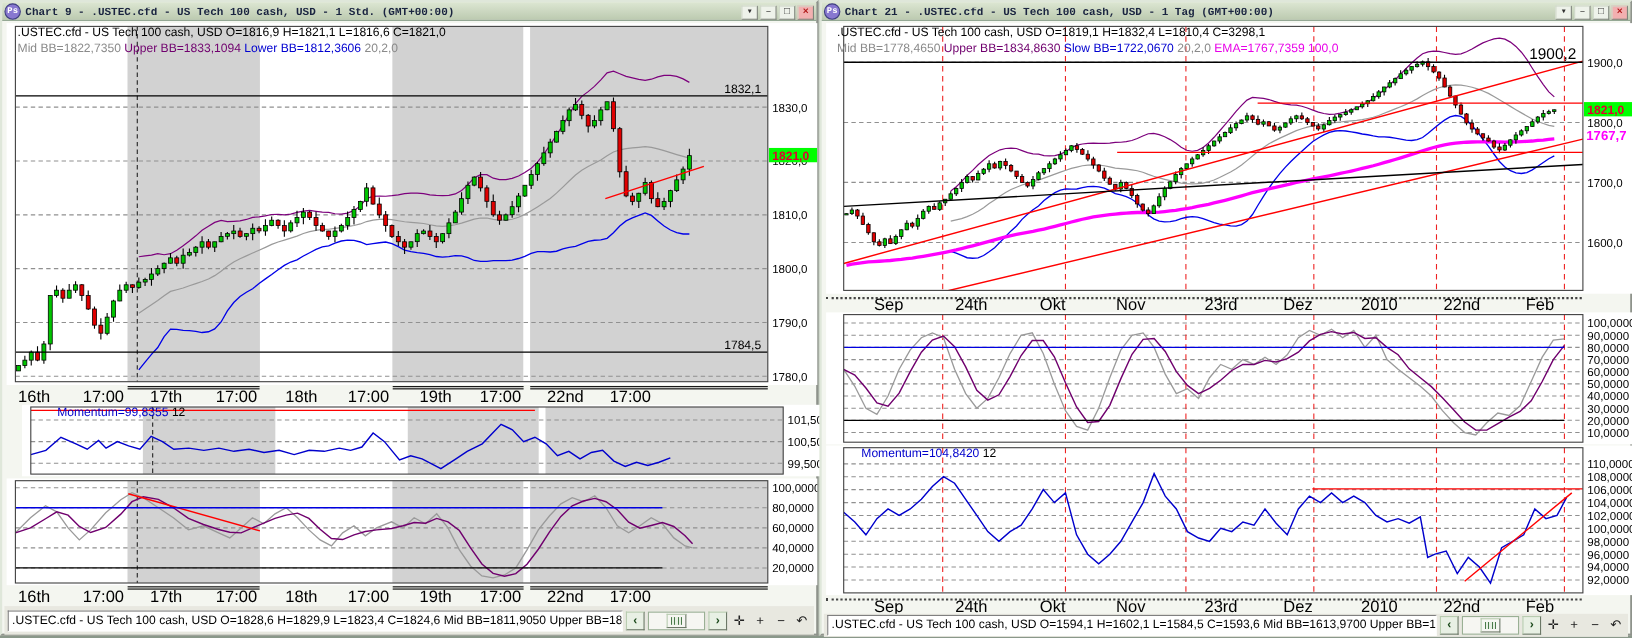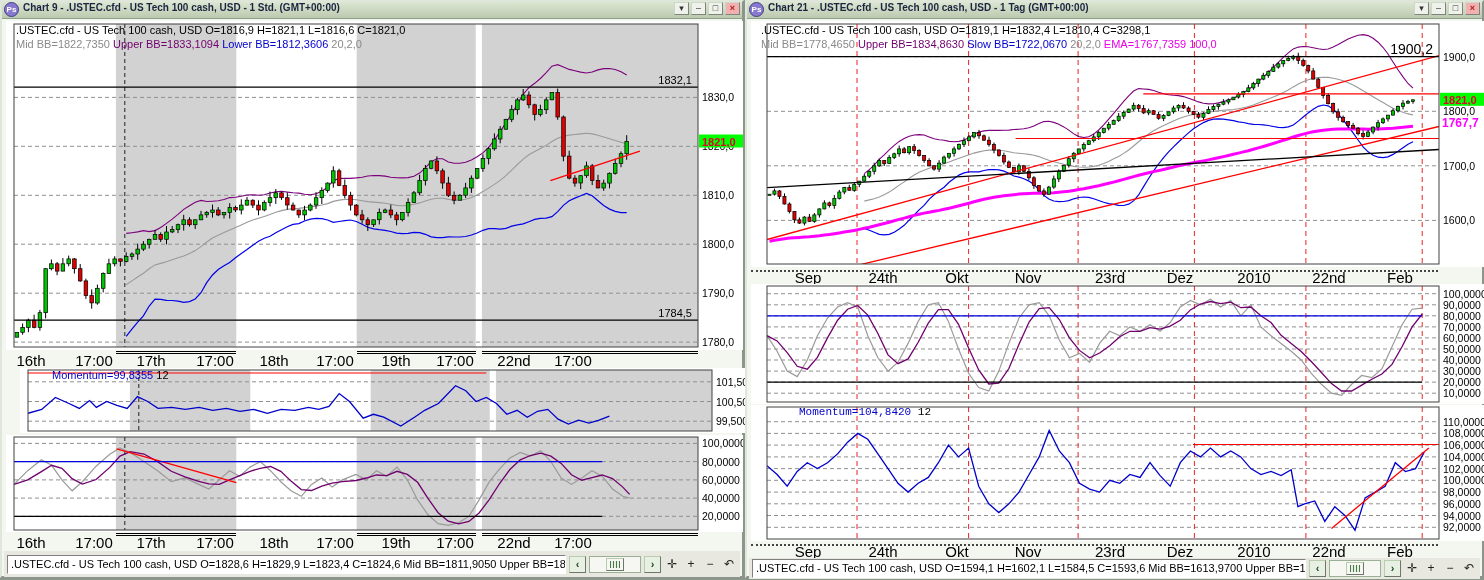--- a/index.html
+++ b/index.html
@@ -1,19 +1,19 @@
 <!DOCTYPE html>
 <html><head>
 <meta charset="utf-8">
 <style>
   html,body{margin:0;padding:0;background:#8a988a;font-family:"Liberation Sans",sans-serif;}
   #stage{position:relative;width:1484px;height:580px;overflow:hidden;background:#8a988a;}
   .chart-window{position:absolute;top:0;height:578px;background:#f4f6f0;border:2px outset #dfe7da;box-sizing:border-box;}
   .titlebar{position:absolute;left:0;top:0;right:0;height:17px;background:linear-gradient(#dce6d2,#bccab0);
-    border-bottom:1px solid #8aa08a;display:flex;align-items:flex-start;padding:0 2px;box-sizing:border-box;}
+    border-bottom:1px solid #8aa08a;display:flex;align-items:flex-end;padding:0 2px;box-sizing:border-box;font-family:Liberation Mono, monospace;}
   .title-icon{width:13px;height:13px;border-radius:50%;background:#8878d0;border:1px solid #404080;color:#fff;
     font-size:8px;font-weight:bold;display:flex;align-items:center;justify-content:center;margin-right:4px;flex:0 0 auto;}
   .title-text{font-size:10px;font-weight:bold;color:#1a2440;white-space:nowrap;overflow:hidden;flex:1;}
   .win-btns{display:flex;gap:2px;flex:0 0 auto;}
   .win-btn{width:15px;height:13px;font-size:9px;line-height:11px;text-align:center;background:#eef2ea;
     border:1px outset #cfd8c8;color:#333;cursor:pointer;box-sizing:border-box;}
   .win-btn.close{background:#f2b0b0;color:#b01818;font-weight:bold;}
   .pane{position:absolute;background:#fff;}
   .pane svg{display:block;}
   .overlay{position:absolute;left:10px;top:2px;font-size:11px;white-space:nowrap;pointer-events:none;}
@@ -834,21 +834,21 @@
           <line x1="443.4" x2="443.4" y1="2" y2="134" stroke="#ee2222" stroke-dasharray="5 4"></line>
           <line x1="554.9" x2="554.9" y1="2" y2="134" stroke="#ee2222" stroke-dasharray="5 4"></line>
           <line x1="671.2" x2="671.2" y1="2" y2="134" stroke="#ee2222" stroke-dasharray="5 4"></line>
           <g clip-path="url(#svg-r-mom-clip)">
             <polyline fill="none" stroke="#0000cc" stroke-width="1.3" points="16.0,60.7 26.1,69.5 36.2,81.2 46.2,66.5 56.3,57.7 66.4,63.6 76.5,57.7 86.6,48.9 96.6,37.2 106.7,28.4 116.8,34.3 126.9,48.9 137.0,63.6 147.0,78.3 157.1,87.1 167.2,78.3 177.3,72.4 187.4,57.7 197.4,40.1 207.5,51.9 217.6,43.1 227.7,81.2 237.8,98.8 247.8,107.6 257.9,98.8 268.0,87.1 278.1,69.5 288.2,51.9 298.2,25.5 308.3,46.0 318.4,57.7 328.5,78.3 338.6,84.1 348.6,87.1 358.7,75.3 368.8,78.3 378.9,69.5 389.0,72.4 399.0,57.7 409.1,70.6 419.2,81.2 429.3,57.7 439.4,46.0 449.4,51.9 459.5,43.1 469.6,51.9 479.7,46.0 489.8,51.9 499.8,63.6 509.9,69.5 520.0,66.5 530.1,70.6 540.2,64.8 546.9,101.7 553.6,98.8 563.7,95.9 573.8,116.4 583.8,101.7 593.9,110.5 604.0,125.2 614.1,92.9 624.2,87.1 634.2,81.2 644.3,57.7 654.4,66.5 664.5,63.6 673.2,47.2"></polyline>
             <line x1="580.5" y1="123.4" x2="677.9" y2="43.1" stroke="#ff0000" stroke-width="1.3"></line>
             <line x1="442.0" x2="688.0" y1="39.5" y2="39.5" stroke="#ff0000" stroke-width="1.2"></line>
           </g>
           <rect x="16" y="2" width="672" height="132" fill="none" stroke="#404040"></rect>
         </svg>
-      <div class="overlay" style="left:20px;top:0;font-family:Liberation Mono, monospace;">
+      <div class="overlay" style="left:4px;top:0;">
         <div class="row"><span class="c-mblue">Momentum=104,8420</span>
         <span class="c-black">12</span></div>
       </div>
     </div>
 
     <div class="timeaxis" id="ta-r-2" style="left:4px;top:540px;width:733px;height:15px;">
         <span class="dotrow"></span>
         <span class="tick" style="left:57px;">Sep</span>
         <span class="tick" style="left:132px;">24th</span>
         <span class="tick" style="left:206px;">Okt</span>

